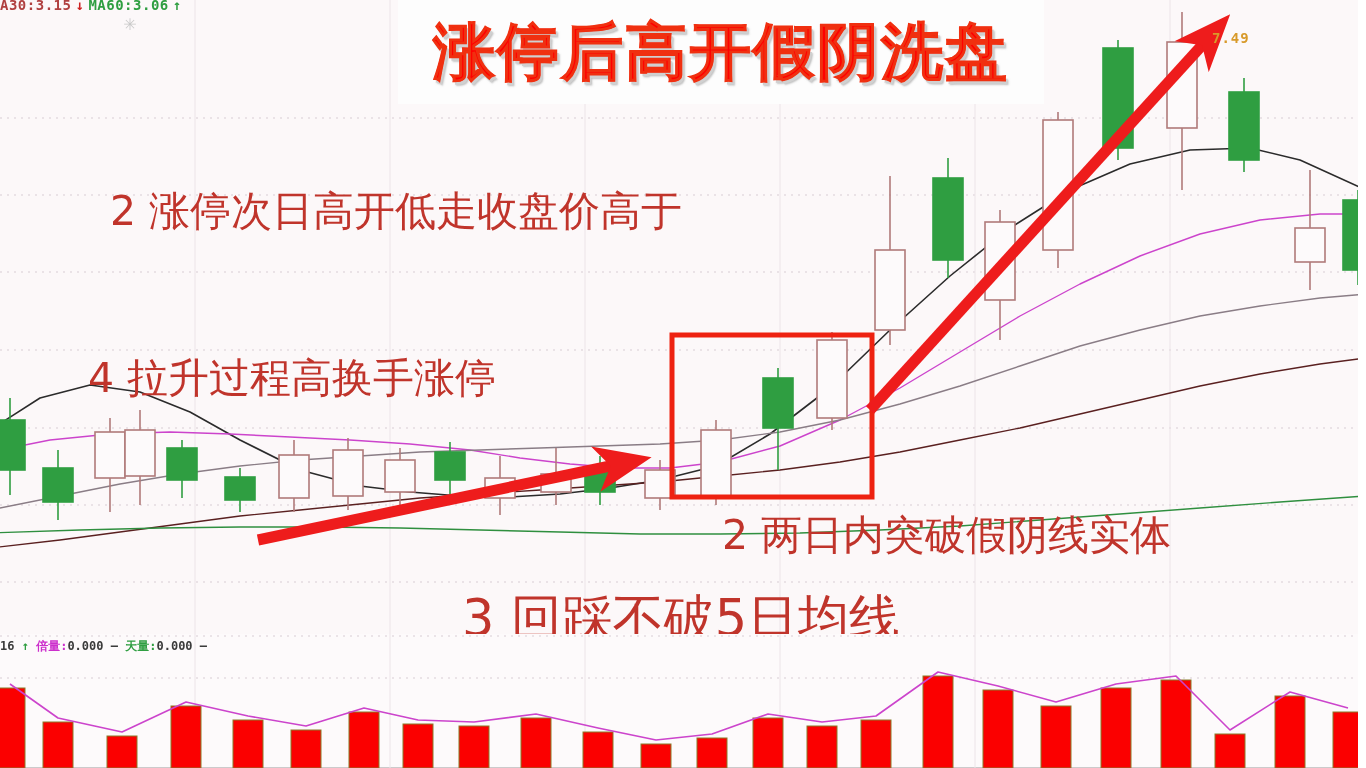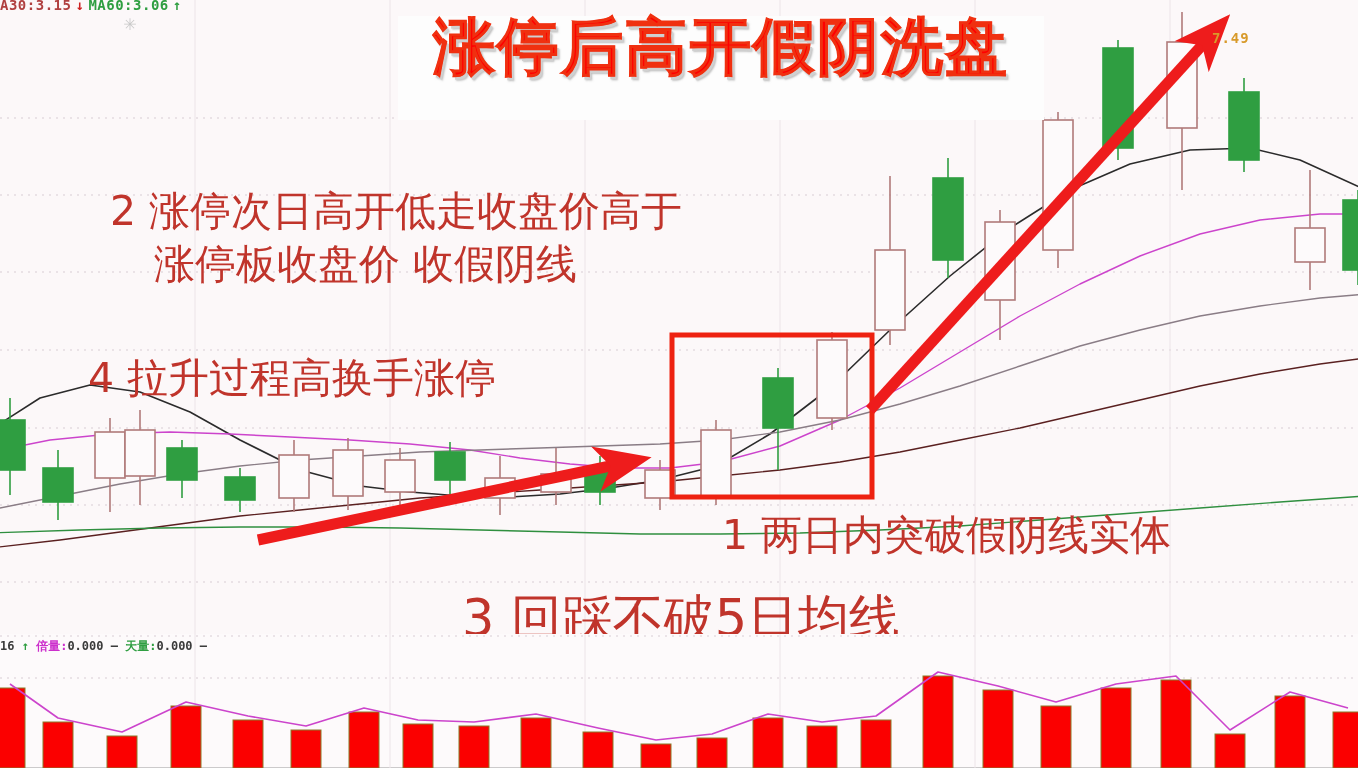--- a/index.html
+++ b/index.html
@@ -42,22 +42,22 @@
   #vol-legend .v-tianliang{color:#2f9e41;}
   #vol-legend .v-num{color:#3b3b3b;}
   #vol-legend .v-dash{color:#3b3b3b;}
 
   
   #sparkle{position:absolute;left:122px;top:17px;width:16px;height:16px;
            color:#c9c9c9;font-size:16px;line-height:16px;text-align:center;}
 
   
   #title-banner{
-    position:absolute;left:398px;top:16px;width:646px;height:104px;
-    background:#fdfdfd;display:flex;align-items:flex-start;justify-content:center;
+    position:absolute;left:398px;top:0px;width:646px;height:104px;
+    background:#fdfdfd;display:flex;align-items:center;justify-content:center;
   }
   #title-text{
     font-family:"DejaVu Sans","Liberation Sans",sans-serif;
     font-size:62px;font-weight:bold;letter-spacing:2px;
     color:#fe0000;
     text-shadow:2px 3px 0 #d0d0d0, 3px 4px 2px rgba(140,140,140,.55);
     -webkit-text-stroke:1px #f03010;
     white-space:nowrap;line-height:1;
   }
 
@@ -230,25 +230,24 @@
     <div id="sparkle">✳</div>
 
     <div id="title-banner">
       <div id="title-text">涨停后高开假阴洗盘</div>
     </div>
 
     <div id="price-tag">7.49</div>
 
     <div class="annot" id="annot-2">
       <span class="l1">2 涨停次日高开低走收盘价高于</span>
-      <span class="l2">涨停板收盘价 收假阴线</span>
     </div>
 
     <div class="annot" id="annot-1">4 拉升过程高换手涨停</div>
-    <div class="annot" id="annot-4">1 两日内突破假阴线实体</div>
+    <div class="annot" id="annot-4">2 两日内突破假阴线实体</div>
     <div class="annot" id="annot-3">3 回踩不破5日均线</div>
   </div>
 
   <div id="vol-pane">
     <svg class="svg-layer" id="vol-svg" viewBox="0 0 1366 134" preserveAspectRatio="none">
         <rect x="0" y="0" width="1366" height="134" fill="#fdfafb"></rect>
         <line x1="0" y1="2" x2="1366" y2="2" stroke="#d8cdd4" stroke-width="1" stroke-dasharray="2 5"></line>
         <line x1="0" y1="44" x2="1366" y2="44" stroke="#d8cdd4" stroke-width="1" stroke-dasharray="2 5"></line>
         <line x1="0" y1="134" x2="1366" y2="134" stroke="#9a9a9a" stroke-width="1"></line>
         <line x1="195" y1="0" x2="195" y2="134" stroke="#ece4e8" stroke-width="1"></line>

